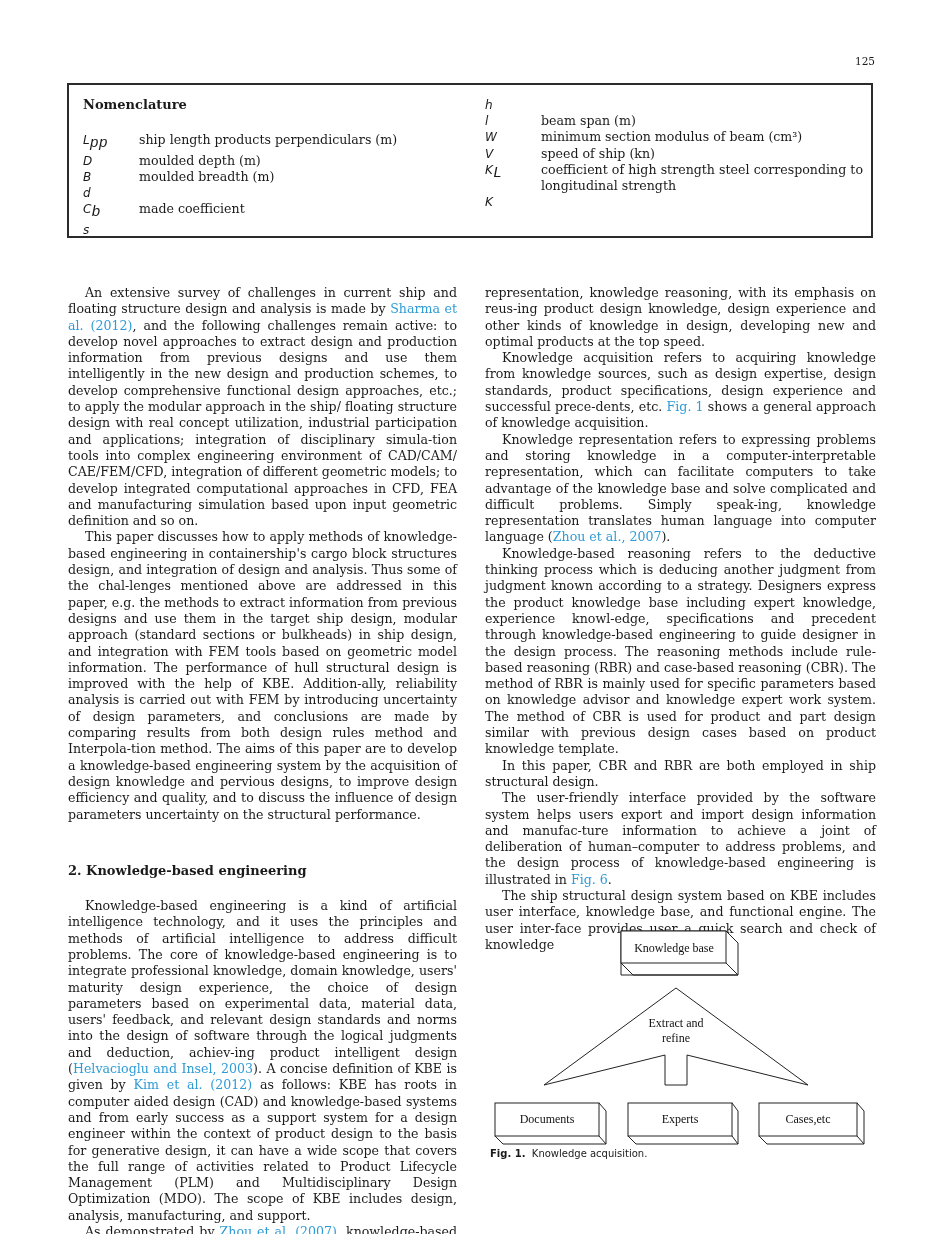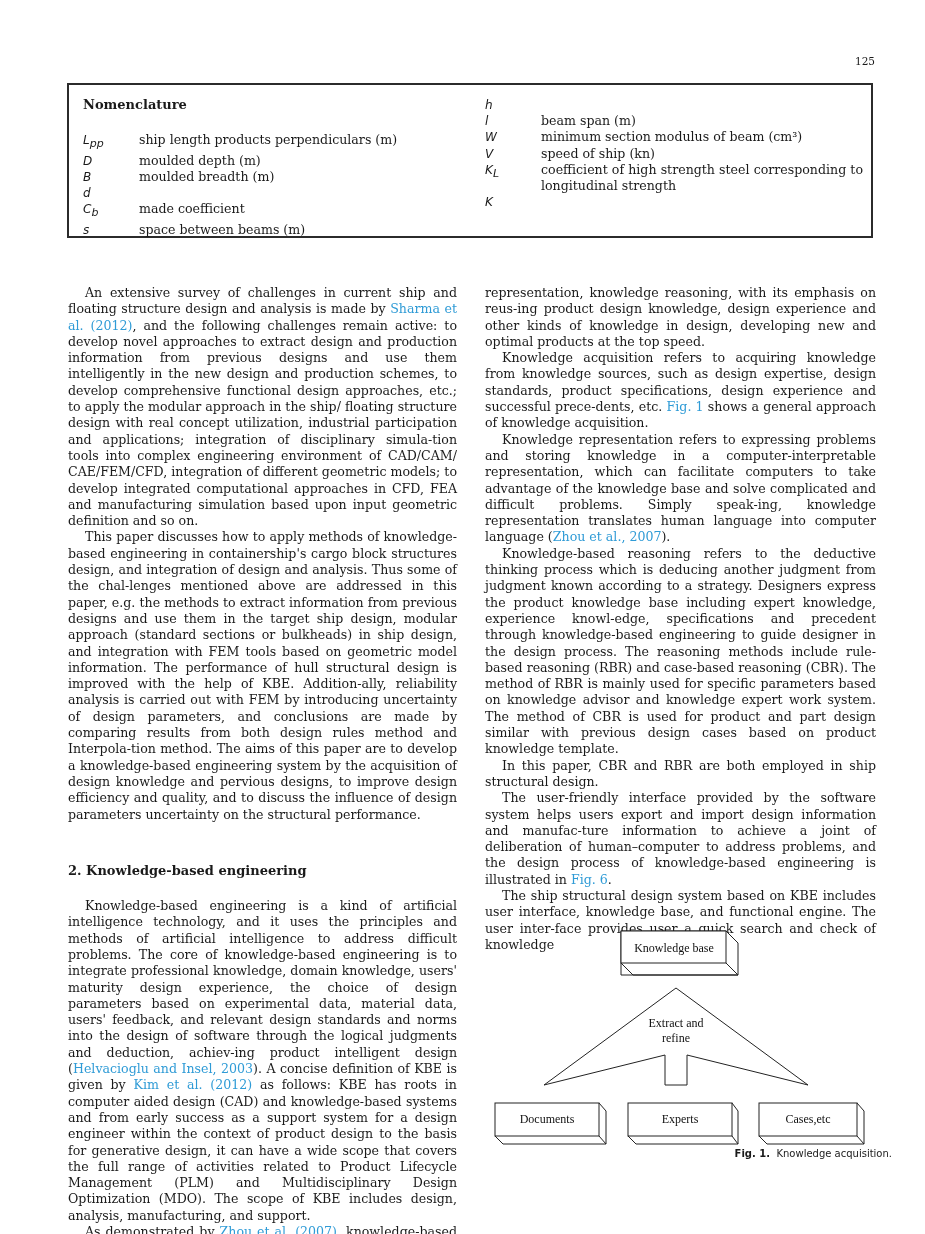--- a/index.html
+++ b/index.html
@@ -18,37 +18,37 @@
   .nomenclature {
     position: absolute; left: 67px; top: 83px; width: 806px; height: 155px;
     border: 2px solid #2b2b2b; box-sizing: border-box;
   }
   .nom-title { position: absolute; left: 14px; top: 12px; font-weight: bold; font-size: 13px; }
   .nom-col { position: absolute; font-size: 12.6px; line-height: 16.2px; }
   .nom-left { left: 14px; top: 47px; width: 380px; }
   .nom-right { left: 416px; top: 12px; width: 378px; }
   .nom-row { display: flex; }
   .nom-sym { width: 56px; flex: none; font-style: italic; font-family: "DejaVu Sans", "Liberation Sans", sans-serif; font-size: 12px; }
-  .nom-sym sub { font-size: 11px; }
+  .nom-sym sub { font-size: 15px; font-family: Liberation Mono, monospace; }
   .nom-def { flex: 1; text-align: justify; }
 
   .col {
     position: absolute; font-size: 12.6px; line-height: 16.3px; text-align: justify;
   }
   .col-left { left: 68px; top: 285px; width: 389px; }
   .col-right { left: 485px; top: 285px; width: 391px; }
   .col p { margin: 0; text-indent: 17px; }
   .col p.noindent { text-indent: 0; }
   .cite { color: #2f9bd6; cursor: pointer; }
   .section-heading { font-weight: bold; font-size: 13px; margin: 40px 0 19px 0 !important; text-indent: 0 !important; }
 
   .figure { position: absolute; left: 490px; top: 925px; width: 390px; height: 245px; }
   .figure svg { position: absolute; left: 0; top: 0; }
   .fig-caption {
-    position: absolute; left: 12px; top: 223px; width: 390px; text-align: right;
+    position: absolute; left: 0; top: 223px; width: 390px; text-align: left;
     font-family: "DejaVu Sans", "Liberation Sans", sans-serif; font-size: 10px;
   }
   .fig-caption b { font-weight: bold; }
 </style>
 </head>
 <body>
 
 <div class="running-header">
   <span class="page-num">125</span>
 </div>
@@ -70,21 +70,20 @@
     </div>
     <div class="nom-row">
       <span class="nom-sym"><span>d</span></span>
     </div>
     <div class="nom-row">
       <span class="nom-sym"><span>C</span><sub>b</sub></span>
       <span class="nom-def">made coefficient</span>
     </div>
     <div class="nom-row">
       <span class="nom-sym"><span>s</span></span>
-      <span class="nom-def">space between beams (m)</span>
     </div>
   </div>
   <div class="nom-col nom-right">
     <div class="nom-row">
       <span class="nom-sym"><span>h</span></span>
     </div>
     <div class="nom-row">
       <span class="nom-sym"><span>l</span></span>
       <span class="nom-def">beam span (m)</span>
     </div>

